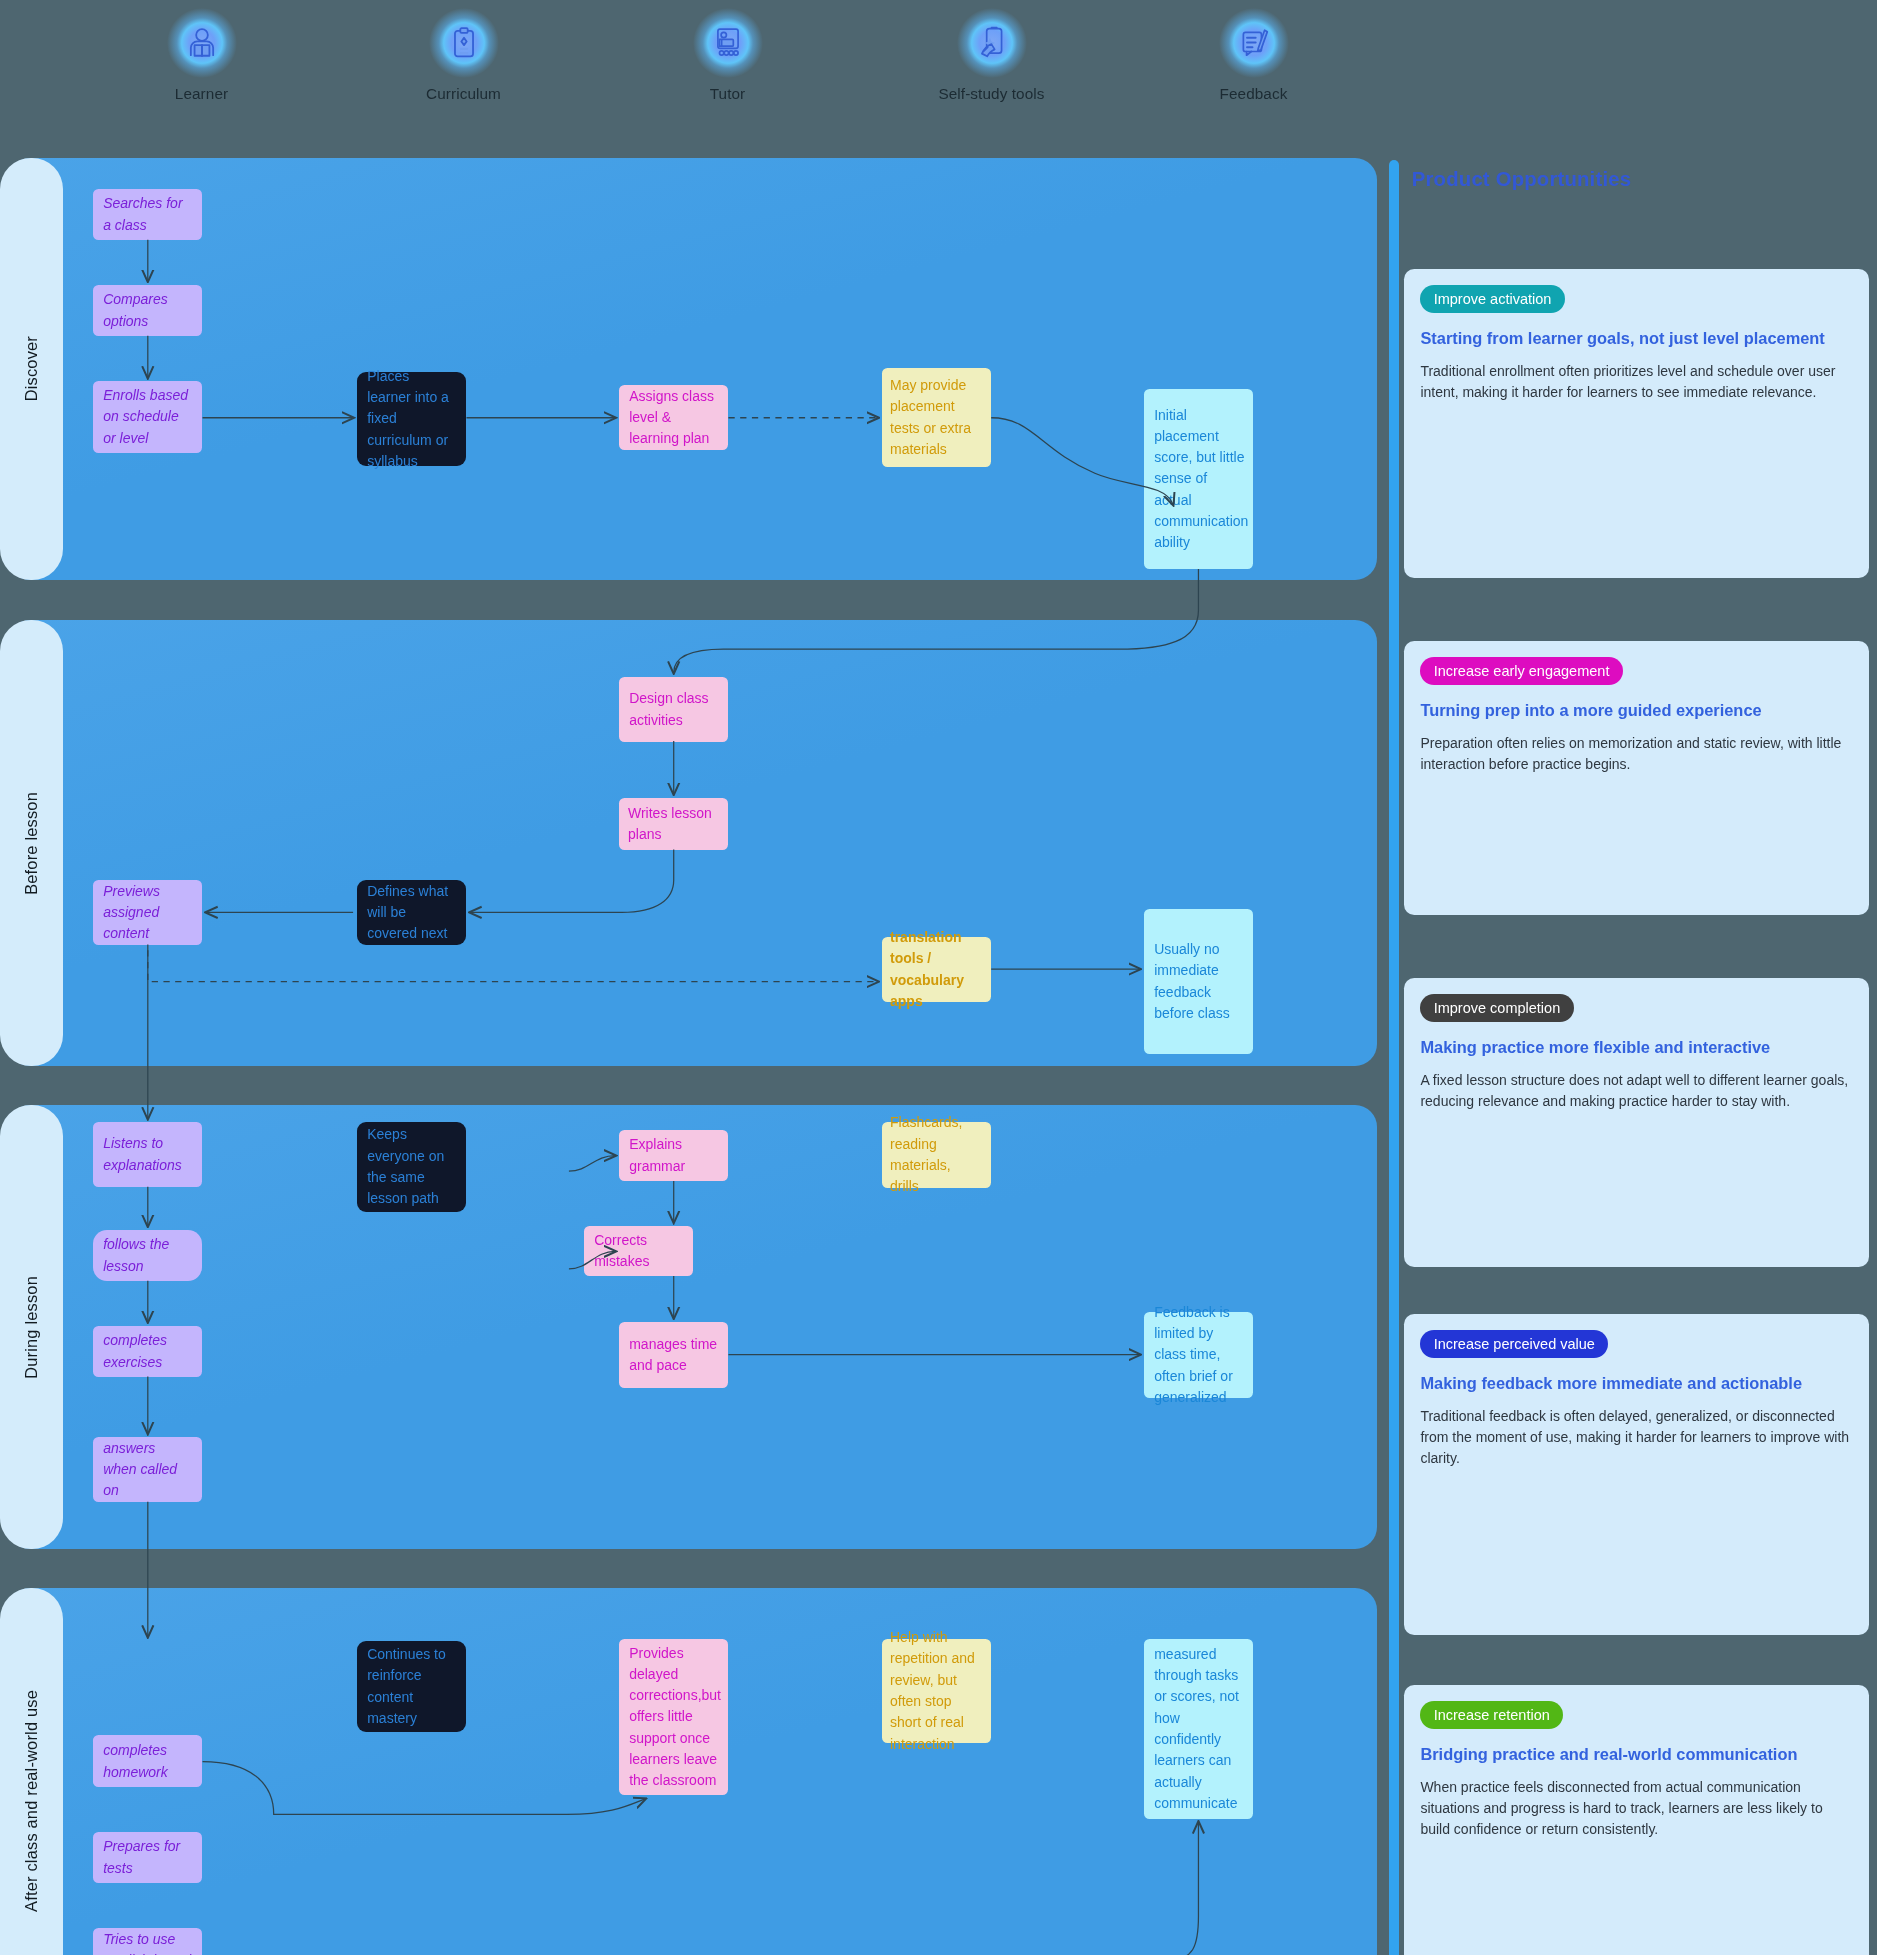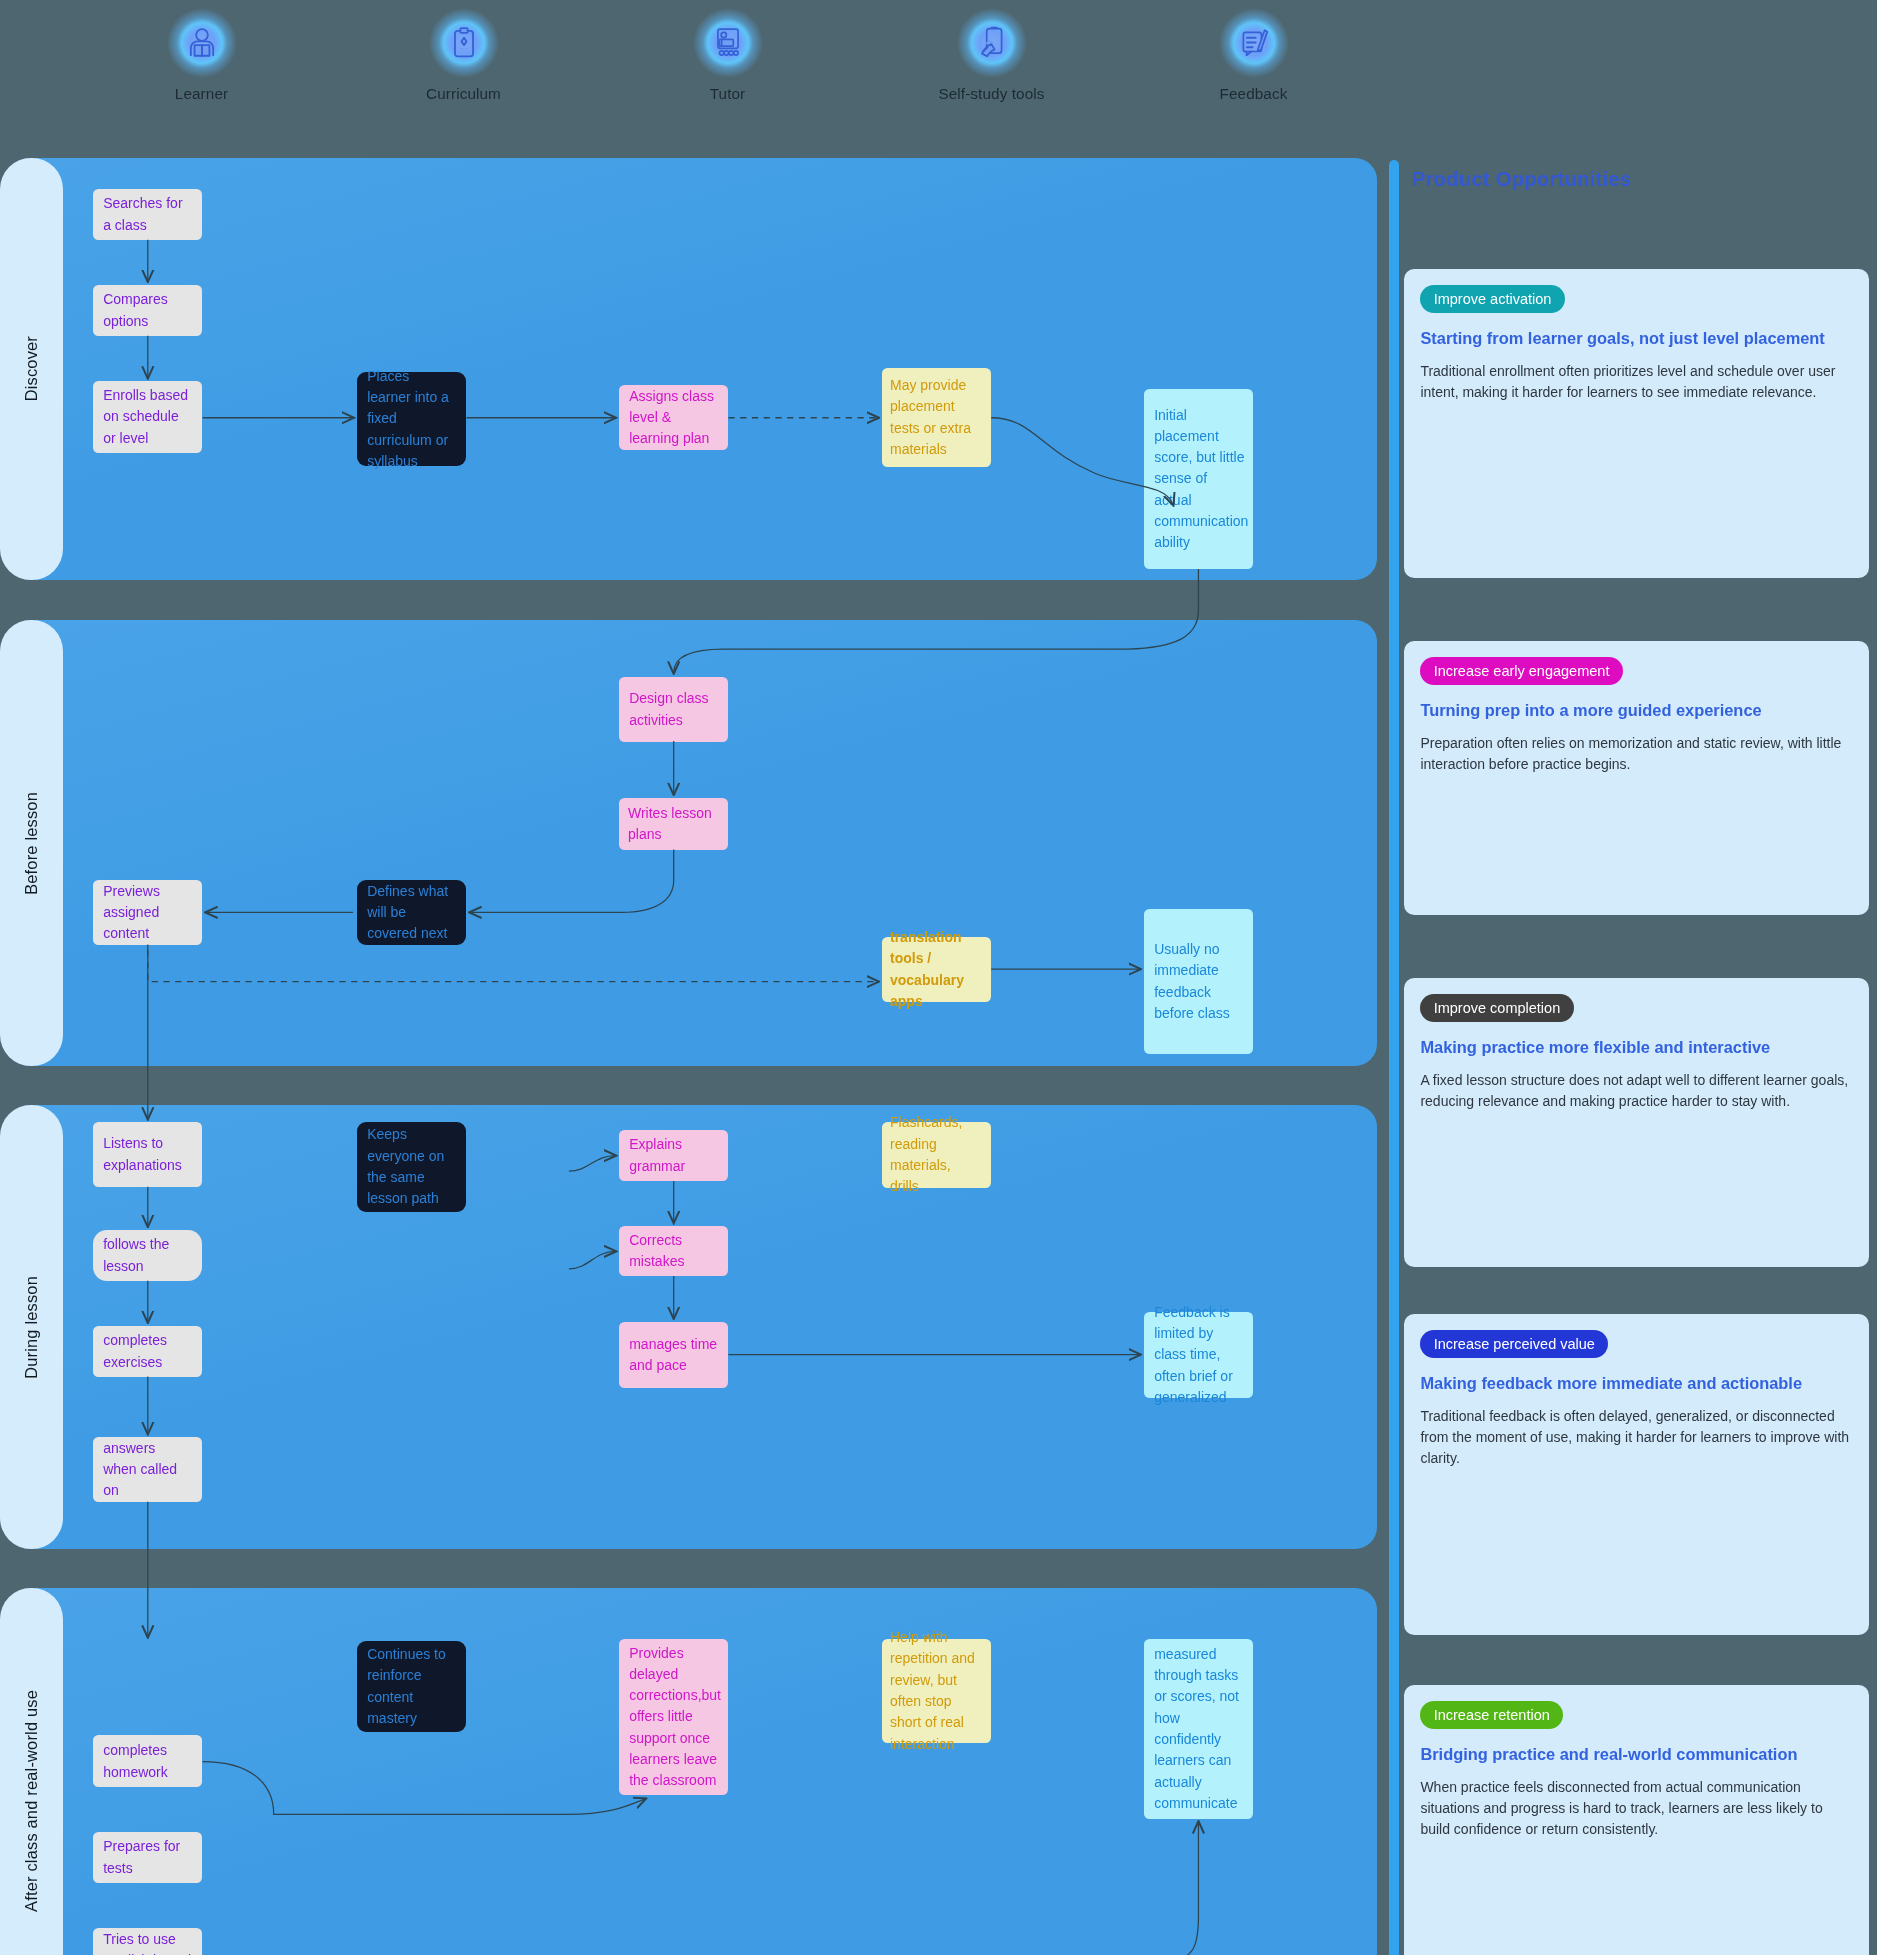--- a/index.html
+++ b/index.html
@@ -44,21 +44,21 @@
     font-size: 16.4px; color: #121b21; letter-spacing: 0.2px; white-space: nowrap;
   }
 
   
   .node {
     position: absolute; border-radius: 5.5px;
     display: flex; align-items: center;
     padding: 0 10.2px;
     font-size: 14px; line-height: 1.52;
   }
-  .node.learner   { background: #e5e5e5; color: #7b1fd8; }
+  .node.learner   { background: #c4b5fd; color: #7b1fd8; font-style: italic; }
   .node.curriculum{ background: #0f172a; color: #2b80d6; border-radius: 9px; }
   .node.tutor     { background: #f6c7e3; color: #d115c9; }
   .node.tools     { background: #f0efbe; color: #d19b0a; padding-left: 8px; }
   .node.feedback  { background: #b3f2fd; color: #1a87d8; }
 
   
   .connectors { position: absolute; left: 0; top: 0; width: 1392px; height: 2023px; pointer-events: none; }
 
   
   .divider {
@@ -228,21 +228,21 @@
     </div>
   <div class="node tutor" style="left:619px; top:1130px; width:109px; height:51px;">
     <span>Explains grammar</span>
     </div>
   <div class="node tools" style="left:882px; top:1122px; width:109px; height:66px;">
     <span>Flashcards, reading materials, drills</span>
     </div>
   <div class="node learner" style="left:93px; top:1230px; width:109px; height:51px;border-radius:14px;">
     <span>follows the lesson</span>
     </div>
-  <div class="node tutor" style="left:619px; top:1226px; width:109px; height:50px;">
+  <div class="node tutor" style="left:584px; top:1226px; width:109px; height:50px;">
     <span>Corrects mistakes</span>
     </div>
   <div class="node learner" style="left:93px; top:1326px; width:109px; height:51px;">
     <span>completes exercises</span>
     </div>
   <div class="node tutor" style="left:619px; top:1322px; width:109px; height:66px;">
     <span>manages time and pace</span>
     </div>
   <div class="node feedback" style="left:1144px; top:1312px; width:109px; height:86px;">
     <span>Feedback is limited by class time, often brief or generalized</span>

